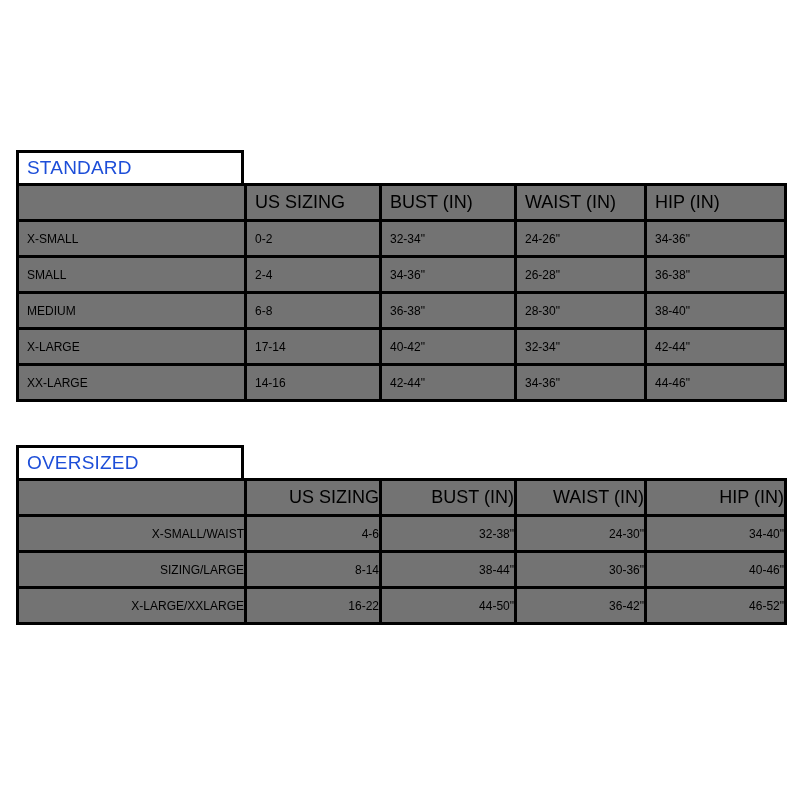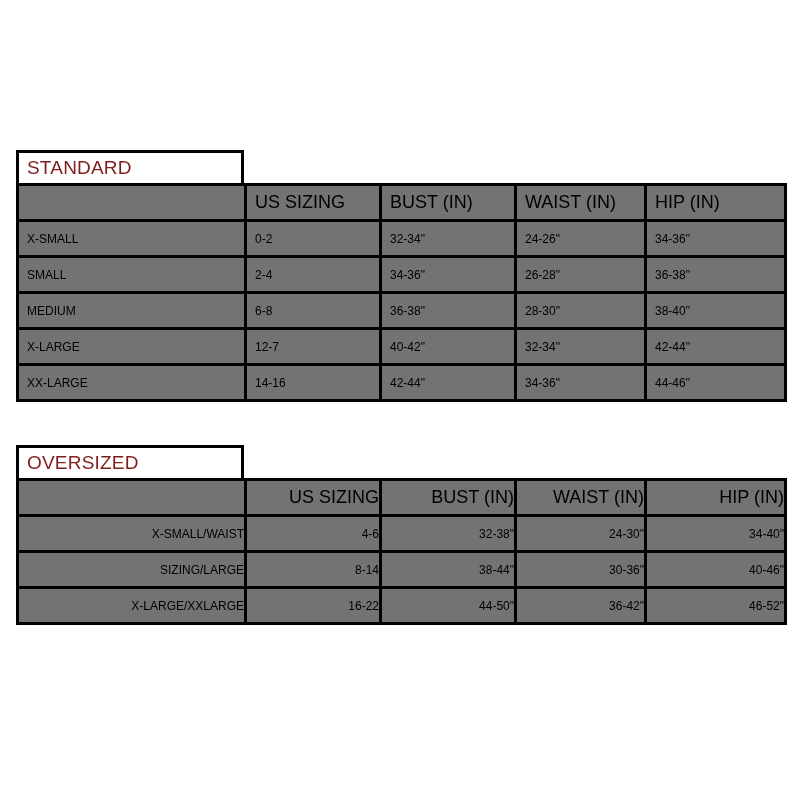--- a/index.html
+++ b/index.html
@@ -35,21 +35,21 @@
     border-bottom: 3px solid #000000;
     background: #ffffff;
     display: flex;
     align-items: center;
     padding-left: 8px;
     z-index: 3;
   }
   .title-tab .title-text {
     font-size: 19px;
     letter-spacing: 0.2px;
-    color: #7f1d1d;
+    color: #1d4ed8;
     font-weight: 400;
   }
 
   table.size-table {
     border-collapse: collapse;
     width: 100%;
     table-layout: fixed;
     margin-top: -3px;
     background: #737373;
   }
@@ -122,21 +122,21 @@
         </tr>
         <tr>
           <td>MEDIUM</td>
           <td>6-8</td>
           <td>36-38"</td>
           <td>28-30"</td>
           <td>38-40"</td>
         </tr>
         <tr>
           <td>X-LARGE</td>
-          <td>12-7</td>
+          <td>17-14</td>
           <td>40-42"</td>
           <td>32-34"</td>
           <td>42-44"</td>
         </tr>
         <tr>
           <td>XX-LARGE</td>
           <td>14-16</td>
           <td>42-44"</td>
           <td>34-36"</td>
           <td>44-46"</td>

